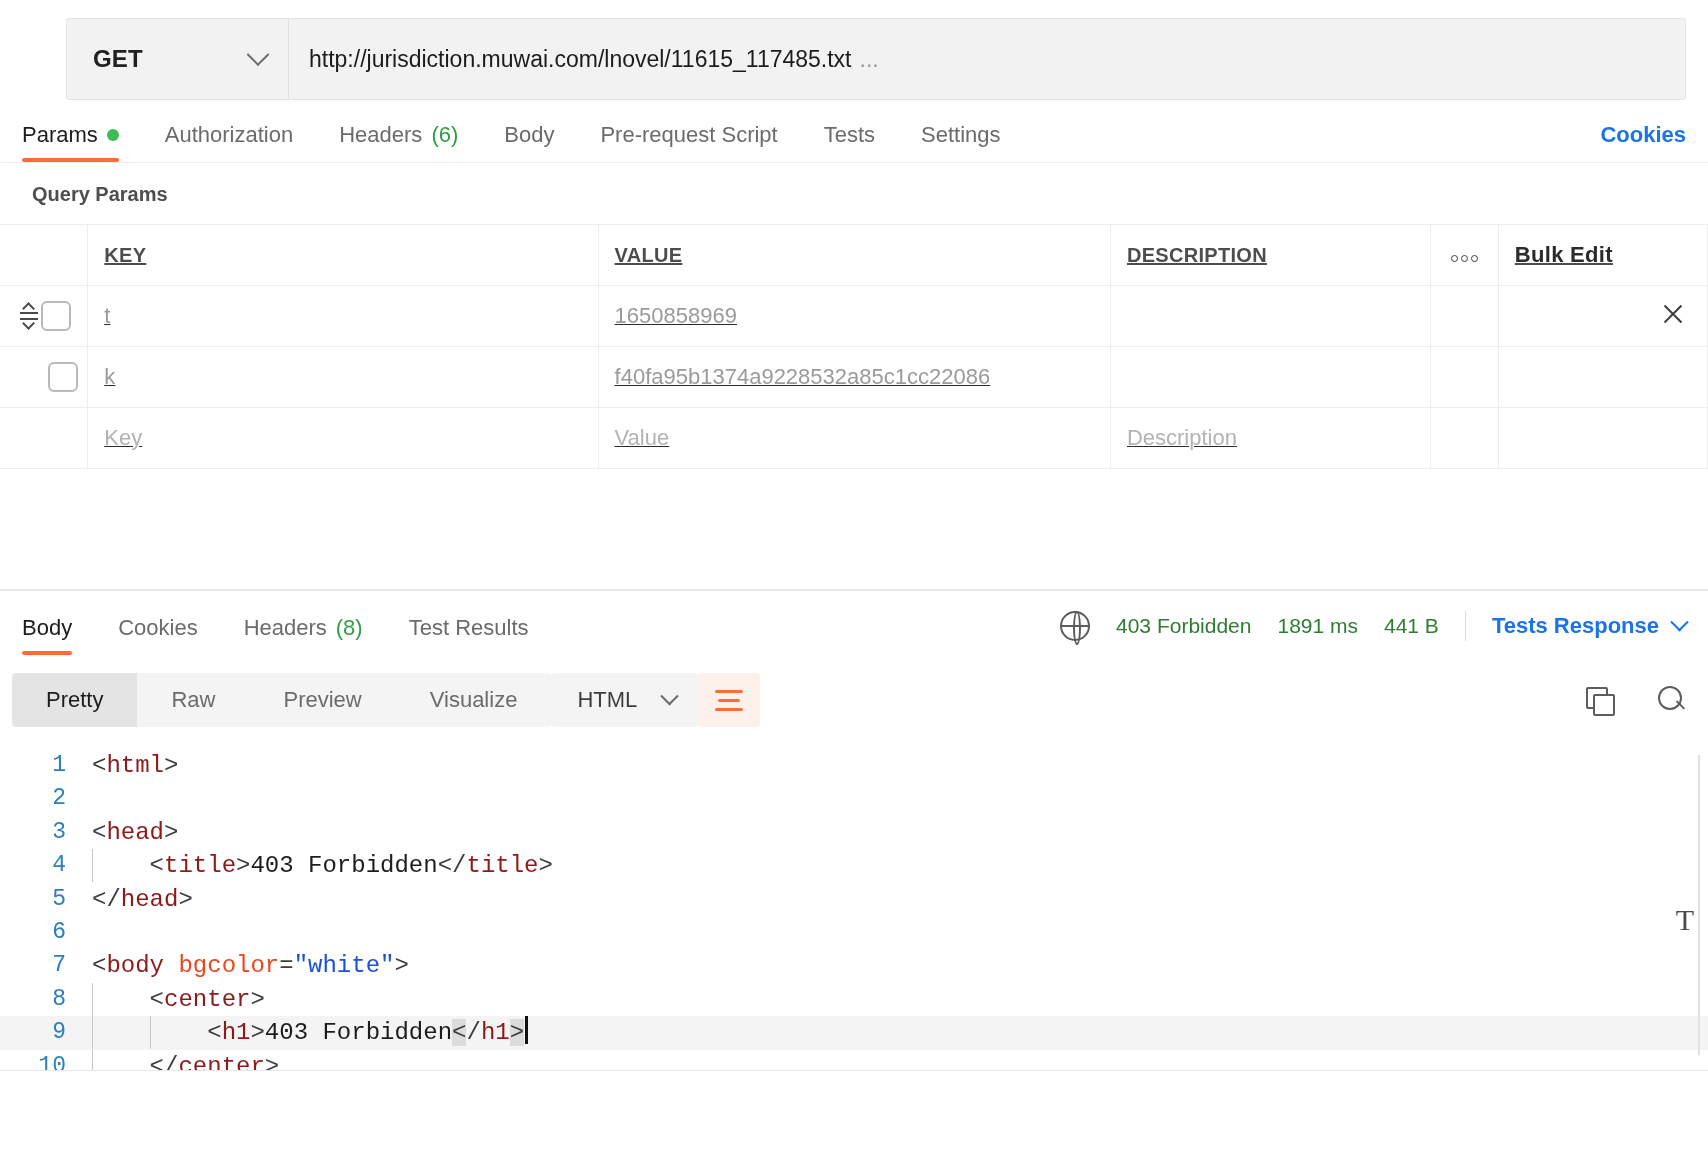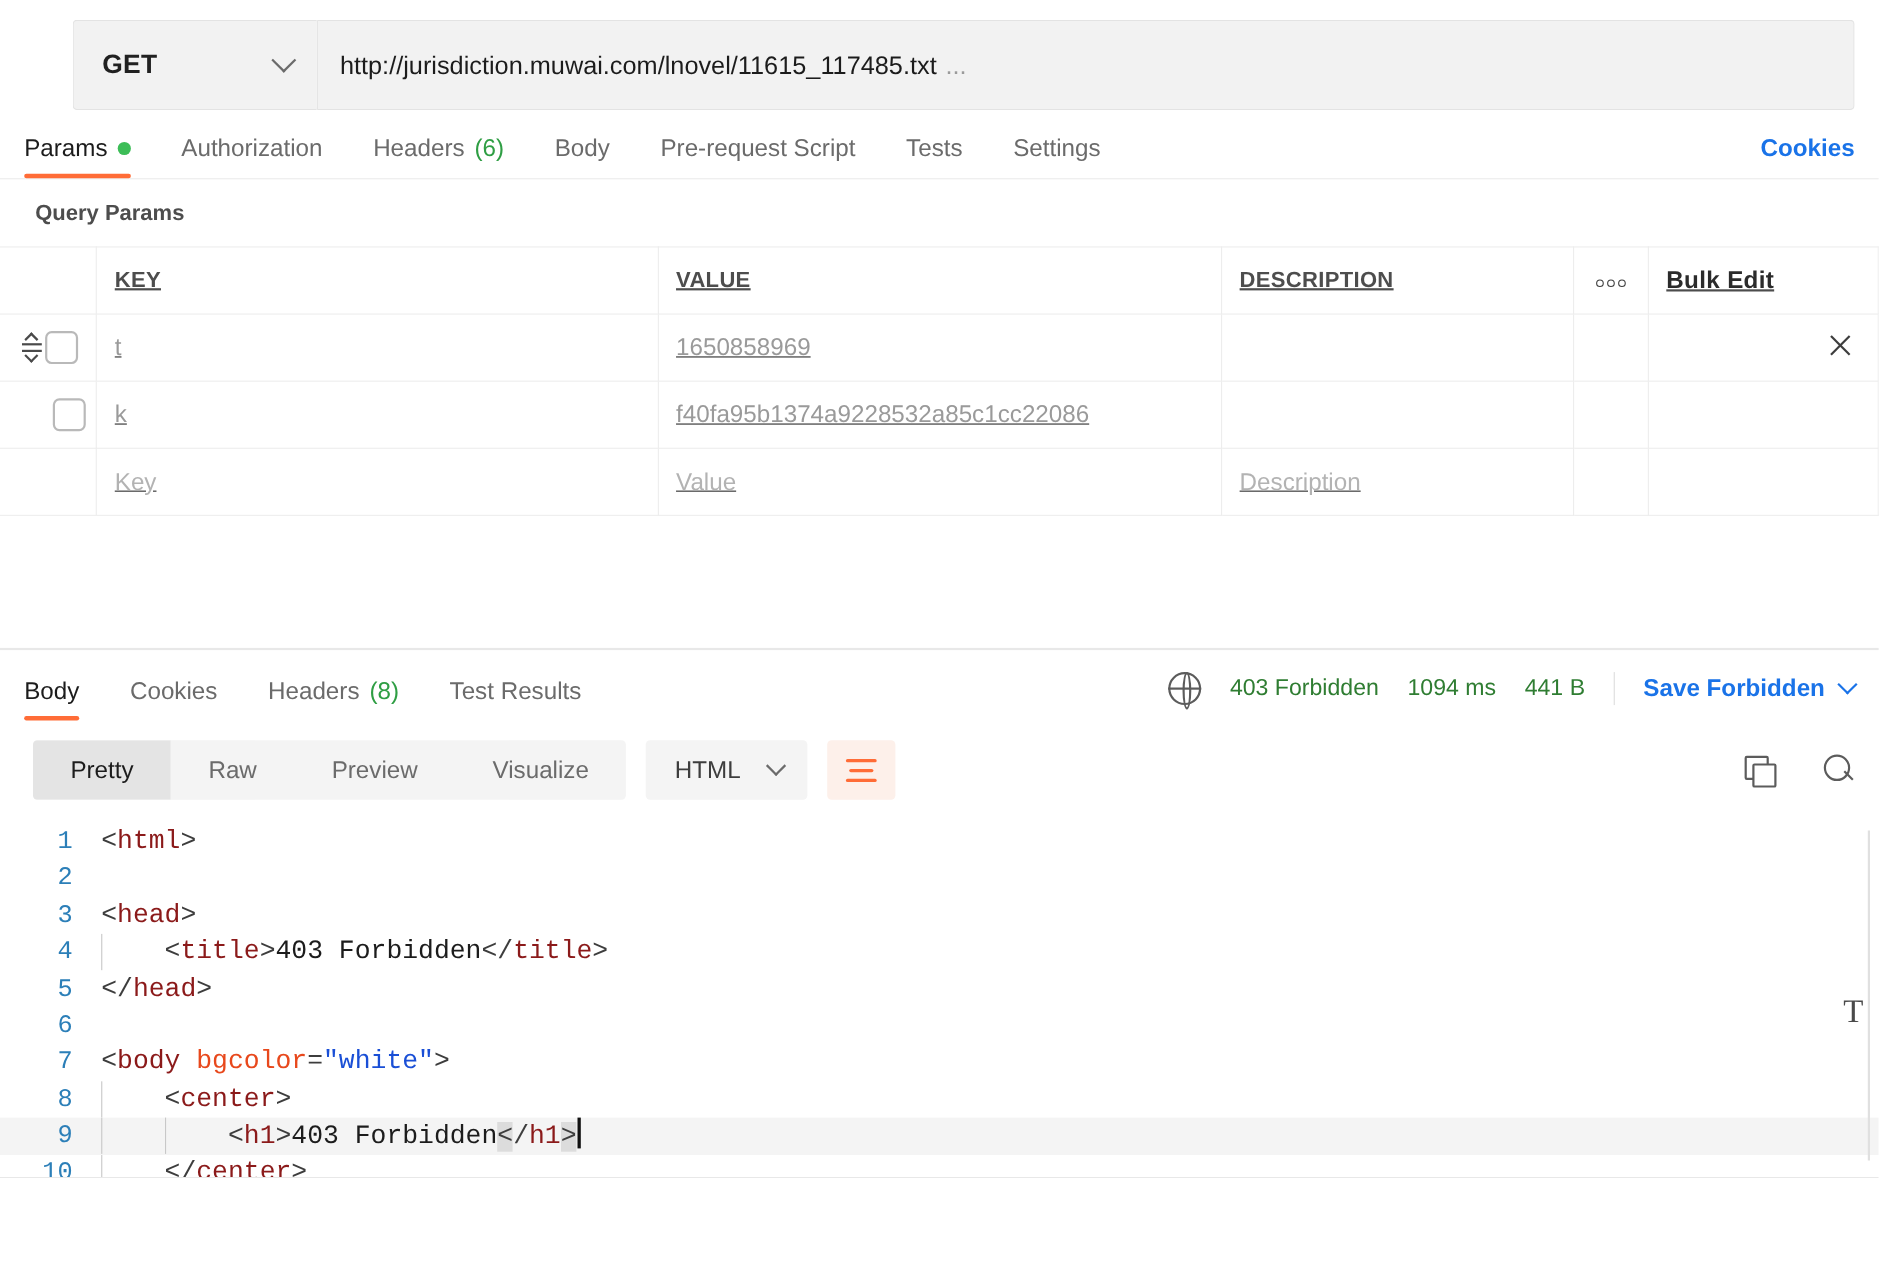--- a/index.html
+++ b/index.html
@@ -242,22 +242,22 @@
     content: ""; position: absolute; left: 11px; top: -2px;
     width: 4px; height: 30px; border: 2px solid #5c5c5c; border-radius: 50%;
   }
   .globe::after {
     content: ""; position: absolute; left: -2px; top: 12px;
     width: 30px; height: 2px; background: #5c5c5c;
   }
 
   
   .body-toolbar {
-    display: flex; align-items: center; gap: 18px;
-    padding: 18px 22px 14px 30px;
+    display: flex; align-items: center; 
+    padding: 18px 22px 14px 12px;
   }
   .seg {
     display: flex; background: #f4f4f4; border-radius: 4px; overflow: hidden;
   }
   .seg-item {
     font-size: 22px; color: #6b6b6b; padding: 14px 34px; cursor: pointer;
   }
   .seg-item.active { background: #e4e4e4; color: #1c1c1c; }
   .lang-select {
     background: #f4f4f4; border-radius: 4px; display: flex; align-items: center;
@@ -482,25 +482,25 @@
     <span>Headers</span>
     <span class="count-green">(8)</span>
   </div>
   <div class="rtab">
     <span>Test Results</span>
   </div>
 
   <div class="resp-meta">
     <span class="globe"></span>
     <span class="meta-green">403 Forbidden</span>
-    <span class="meta-green">1094 ms</span>
+    <span class="meta-green">1891 ms</span>
     <span class="meta-green">441 B</span>
     <span class="meta-sep"></span>
     <span class="save-resp">
-      <span>Save Forbidden</span>
+      <span>Tests Response</span>
       <span class="chev"></span>
     </span>
   </div>
 </div>
 
 <div class="body-toolbar">
   <div class="seg">
     <div class="seg-item active">Pretty</div>
     <div class="seg-item">Raw</div>
     <div class="seg-item">Preview</div>

